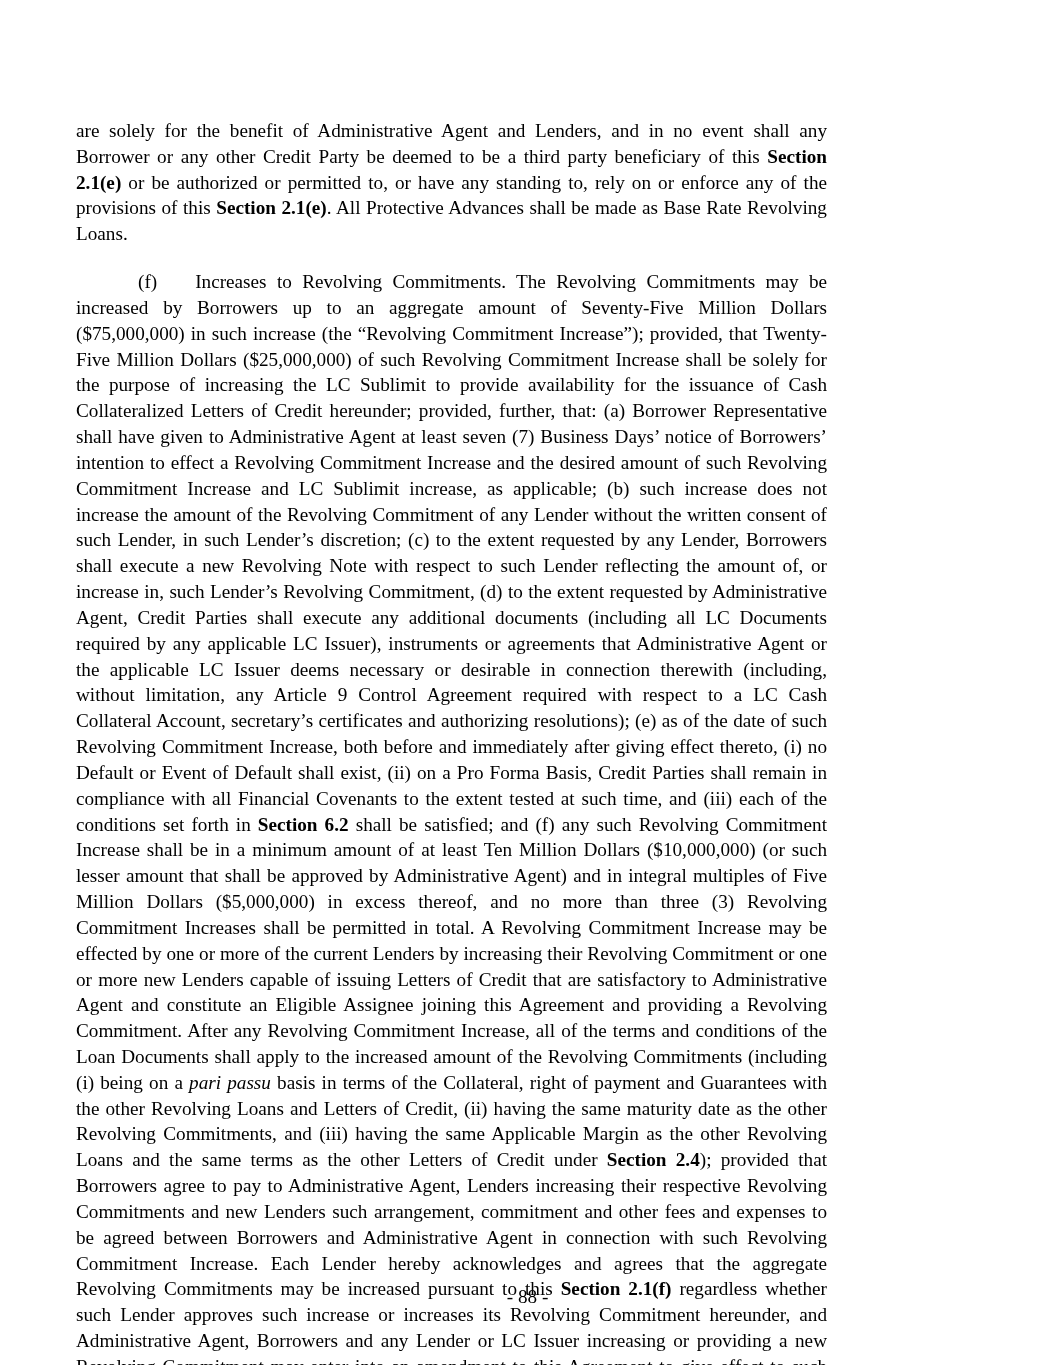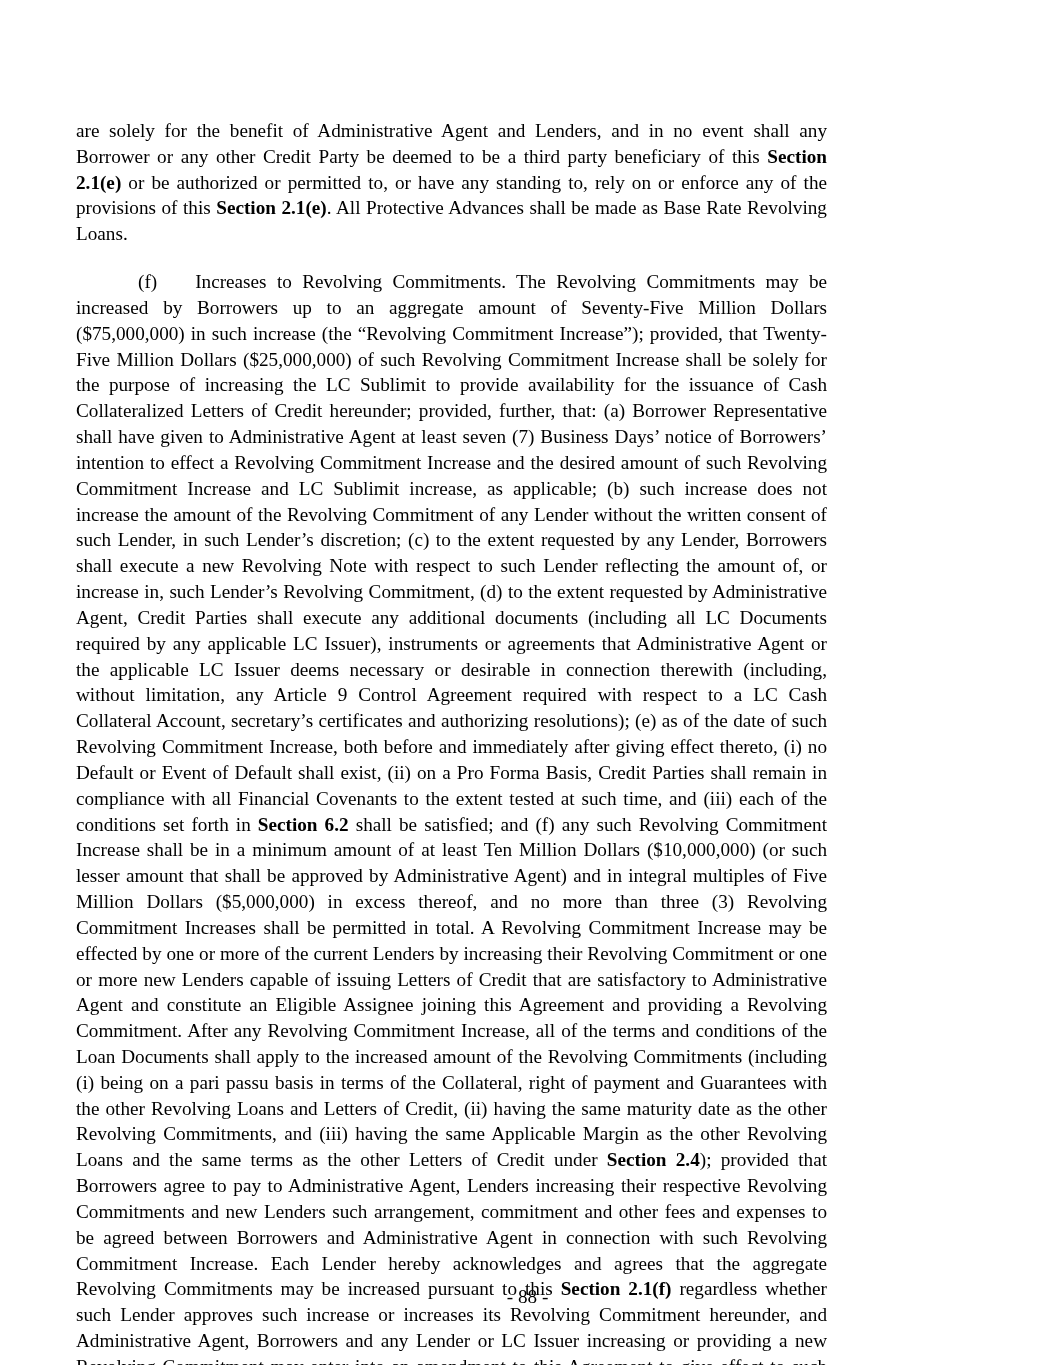--- a/index.html
+++ b/index.html
@@ -31,21 +31,21 @@
     margin: 0 0 0 0;
   }
   .para + .para {
     margin-top: 22px;
   }
   .indent {
     text-indent: 62px;
   }
   .b { font-weight: bold; }
   .u { }
-  .i { }
+  .i { font-style: italic; }
   .gap-sm { display: inline-block; width: 38px; }
   .footer {
     position: absolute;
     left: 0;
     right: 0;
     bottom: 46px;
     text-align: center;
     font-size: 19.2px;
     font-family: "Liberation Serif", "DejaVu Serif", serif;
   }

